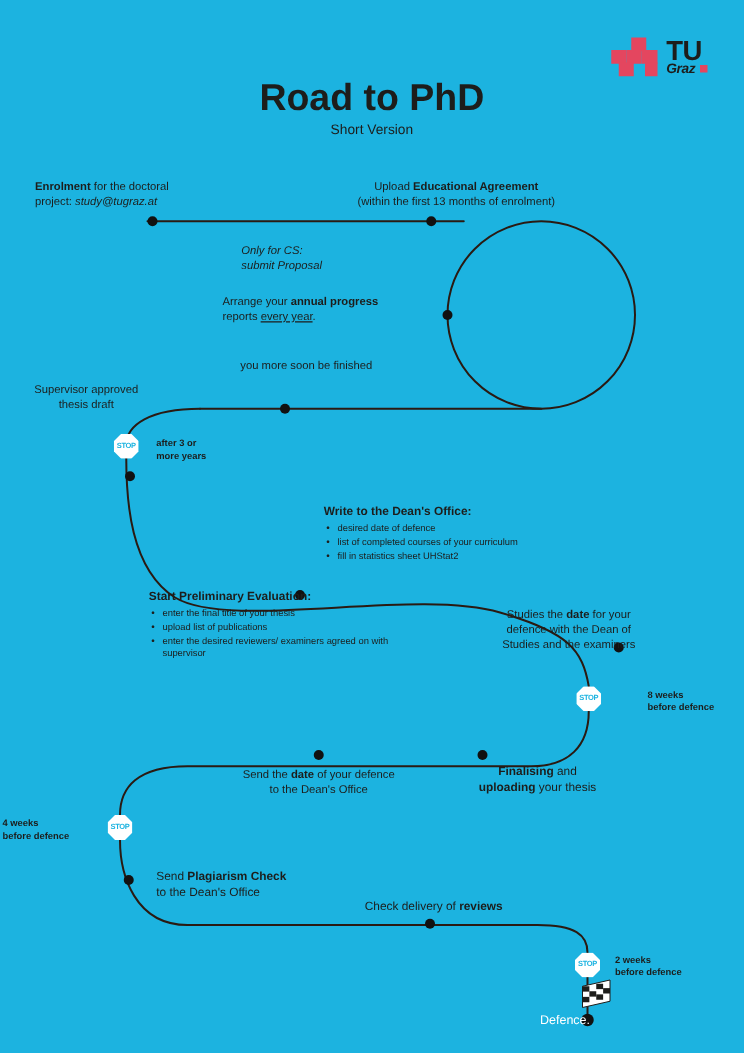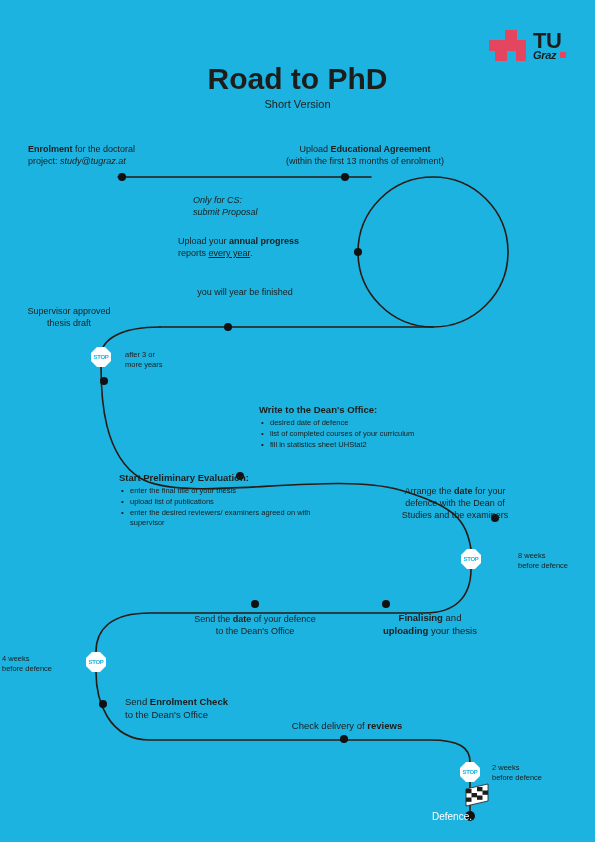--- a/index.html
+++ b/index.html
@@ -61,21 +61,21 @@
     line-height: 1.35;
   }
   .note b { font-weight: bold; }
   .note i { font-style: italic; }
   .note u { text-decoration: underline; }
   .ctr { text-align: center; }
   .rgt { text-align: left; }
   .lft { text-align: left; }
   .small-bold {
     position: absolute;
-    font-size: 7.5px; font-weight: normal; color: #1d1d1b;
+    font-size: 7.5px; font-weight: bold; color: #1d1d1b;
     line-height: 1.35;
   }
   .head {
     font-size: 9.5px; font-weight: bold; display: block; margin-bottom: 1px;
   }
   ul.bullets { list-style: none; margin: 0; padding: 0; }
   ul.bullets li {
     font-size: 7.5px; line-height: 1.45;
     padding-left: 11px; position: relative;
   }
@@ -181,26 +181,26 @@
     <div><span>Upload </span><b>Educational Agreement</b></div>
     <div>(within the first 13 months of enrolment)</div>
   </div>
 
   <div class="note lft" style="left:193px; top:194px; width:170px;">
     <div><i>Only for CS:</i></div>
     <div><i>submit Proposal</i></div>
   </div>
 
   <div class="note rgt" style="left:178px; top:235px; width:172px;">
-    <div><span>Upload your </span><b>annual progress</b></div>
+    <div><span>Arrange your </span><b>annual progress</b></div>
     <div><span>reports </span><u>every year</u><span>.</span></div>
   </div>
 
   <div class="note ctr" style="left:150px; top:286px; width:190px;">
-    <div>you will year be finished</div>
+    <div>you more soon be finished</div>
   </div>
 
   <div class="note ctr" style="left:8px; top:305px; width:122px;">
     <div>Supervisor approved</div>
     <div>thesis draft</div>
   </div>
 
   <div class="stop" style="left:91px; top:347px;">
     <span>STOP</span>
   </div>
@@ -222,21 +222,21 @@
   <div class="note lft" style="left:119px; top:472px; width:215px;">
     <span class="head">Start Preliminary Evaluation:</span>
     <ul class="bullets">
       <li>enter the final title of your thesis</li>
       <li>upload list of publications</li>
       <li>enter the desired reviewers/ examiners agreed on with supervisor</li>
     </ul>
   </div>
 
   <div class="note ctr" style="left:380px; top:485px; width:150px;">
-    <div><span>Arrange the </span><b>date</b><span> for your</span></div>
+    <div><span>Studies the </span><b>date</b><span> for your</span></div>
     <div>defence with the Dean of</div>
     <div>Studies and the examiners</div>
   </div>
 
   <div class="stop" style="left:461px; top:549px;">
     <span>STOP</span>
   </div>
   <div class="small-bold lft" style="left:518px; top:551px; width:78px;">
     <div>8 weeks</div>
     <div>before defence</div>
@@ -254,21 +254,21 @@
 
   <div class="stop" style="left:86px; top:652px;">
     <span>STOP</span>
   </div>
   <div class="small-bold rgt" style="left:2px; top:654px; width:78px;">
     <div>4 weeks</div>
     <div>before defence</div>
   </div>
 
   <div class="note lft" style="left:125px; top:696px; width:180px; font-size:9.5px;">
-    <div><span>Send </span><b>Enrolment Check</b></div>
+    <div><span>Send </span><b>Plagiarism Check</b></div>
     <div>to the Dean's Office</div>
   </div>
 
   <div class="note ctr" style="left:252px; top:720px; width:190px; font-size:9.5px;">
     <div><span>Check delivery of </span><b>reviews</b></div>
   </div>
 
   <div class="stop" style="left:460px; top:762px;">
     <span>STOP</span>
   </div>

